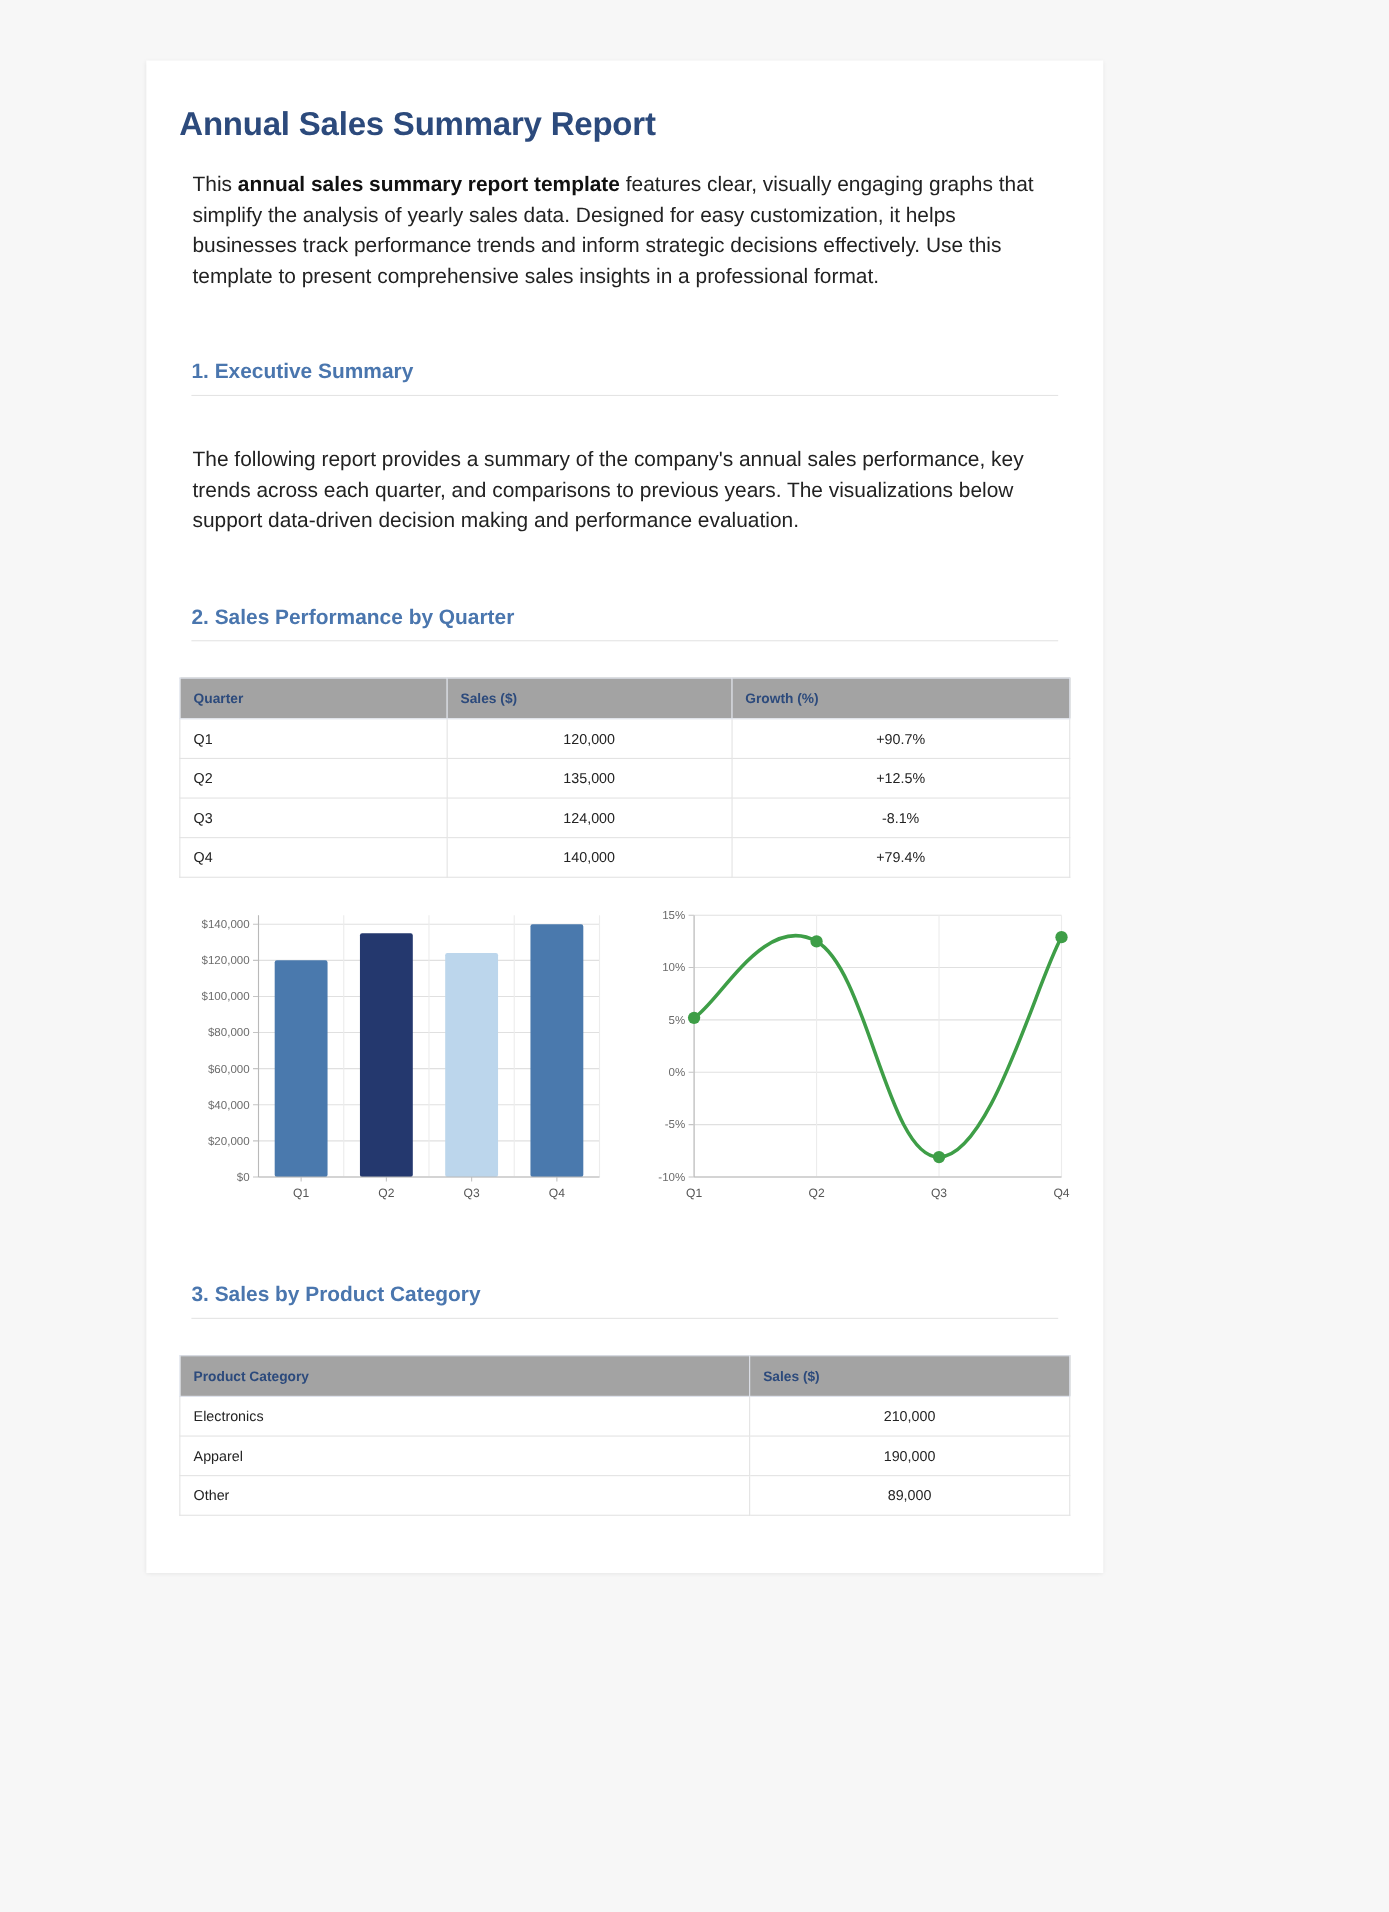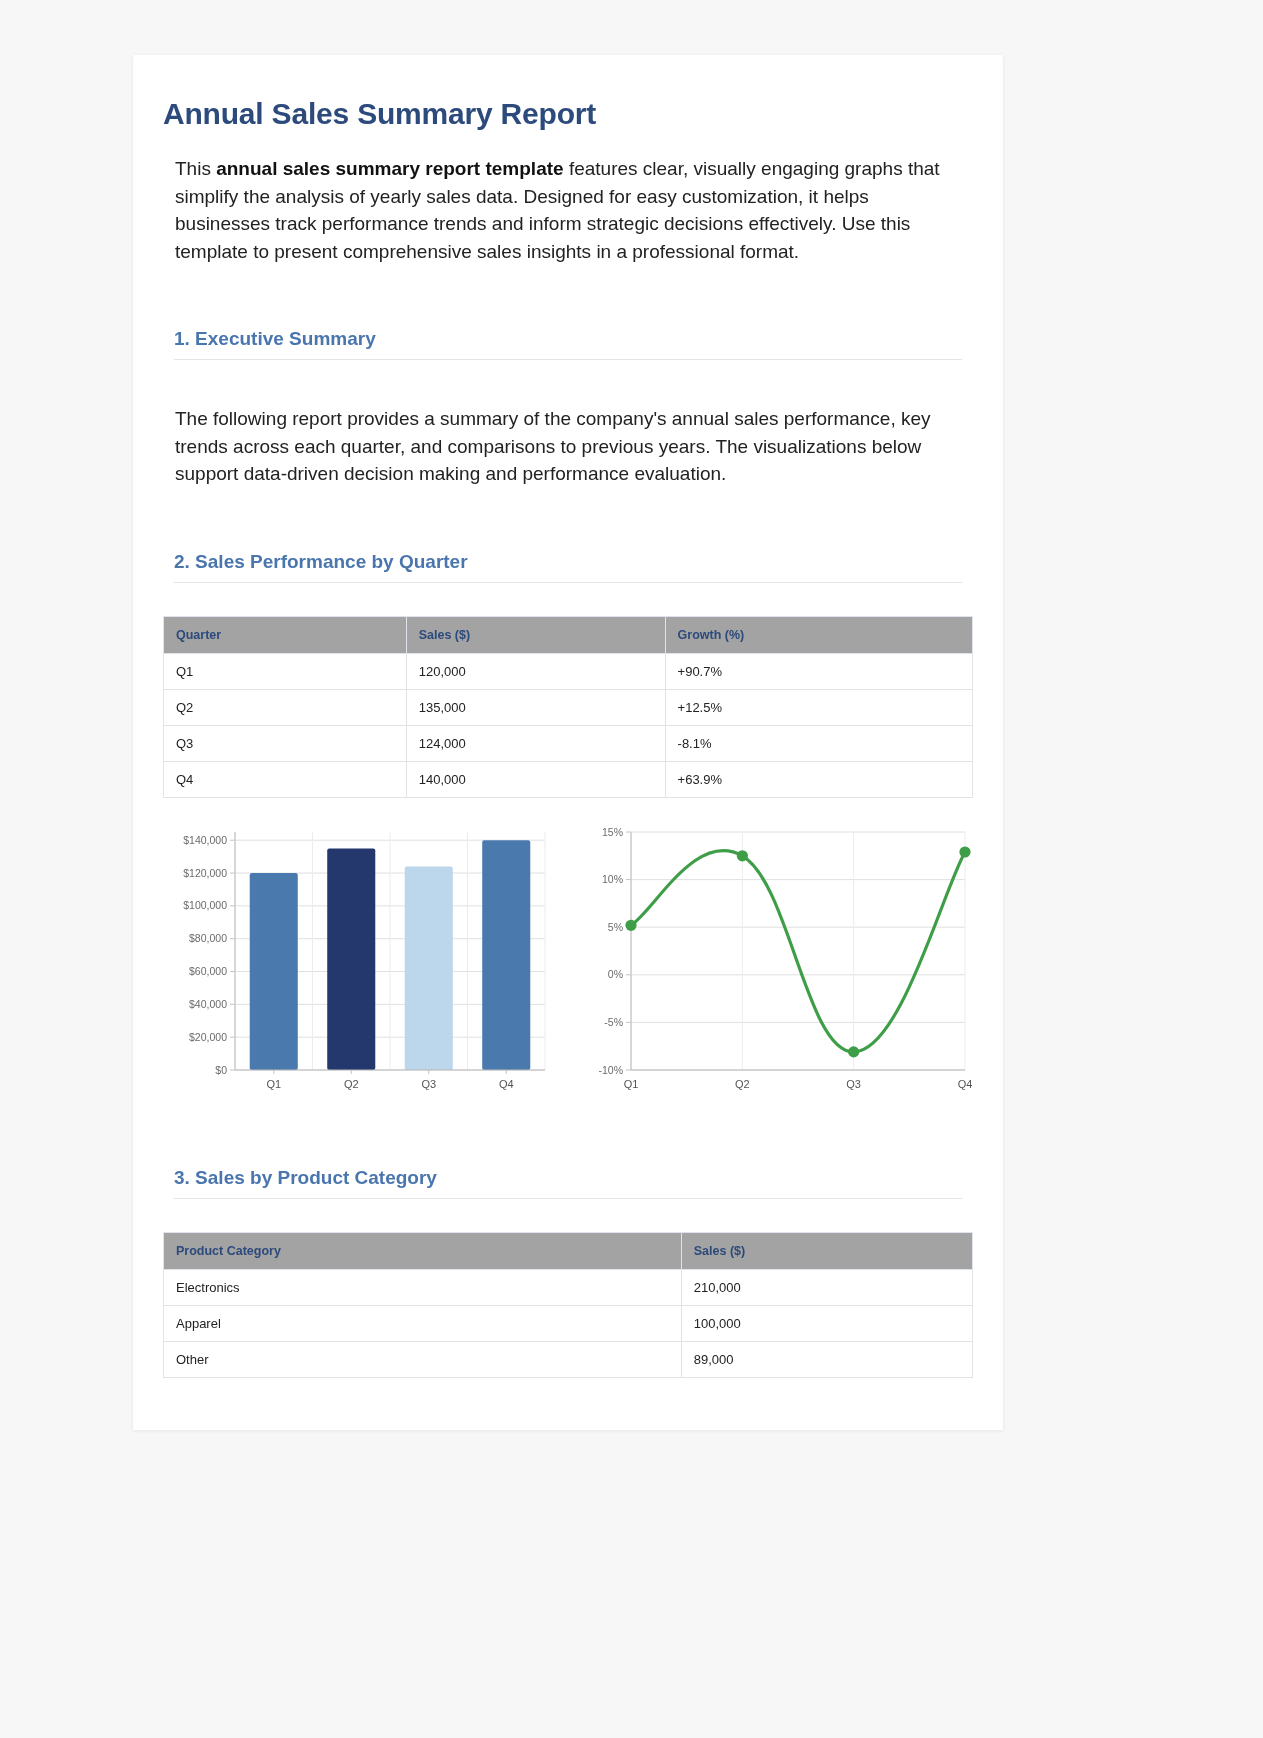--- a/index.html
+++ b/index.html
@@ -67,21 +67,21 @@
     padding: 11px 12px;
     border: 1px solid #dfe3ec;
     text-align: left;
   }
   table.data-table td {
     padding: 10px 12px;
     border: 1px solid #e3e3e3;
     color: #232323;
     font-size: 13px;
   }
-  th.num, td.num { text-align: left; }
+  th.num, td.num { text-align: center; }
   .charts-row {
     display: flex;
     gap: 26px;
     margin-top: 20px;
     margin-bottom: 8px;
   }
   .chart-box { flex: 1 1 0; }
   svg { display: block; }
   .tick-label {
     font-family: "Liberation Sans", sans-serif;
@@ -138,21 +138,21 @@
           <td class="num">+12.5%</td>
         </tr>
         <tr>
           <td>Q3</td>
           <td class="num">124,000</td>
           <td class="num">-8.1%</td>
         </tr>
         <tr>
           <td>Q4</td>
           <td class="num">140,000</td>
-          <td class="num">+63.9%</td>
+          <td class="num">+79.4%</td>
         </tr>
       </tbody>
     </table>
 
     <div class="charts-row">
       <div class="chart-box">
         <svg id="bar-chart" width="392" height="290" viewBox="0 0 392 290">
             <line x1="72" y1="252" x2="382" y2="252" stroke="#e0e0e0" stroke-width="1"></line>
             <text x="64" y="255.5" text-anchor="end" class="tick-label">$0</text>
             <line x1="67" y1="252" x2="72" y2="252" stroke="#c4c4c4" stroke-width="1"></line>
@@ -252,21 +252,21 @@
           <th class="num">Sales ($)</th>
         </tr>
       </thead>
       <tbody>
         <tr>
           <td>Electronics</td>
           <td class="num">210,000</td>
         </tr>
         <tr>
           <td>Apparel</td>
-          <td class="num">100,000</td>
+          <td class="num">190,000</td>
         </tr>
         <tr>
           <td>Other</td>
           <td class="num">89,000</td>
         </tr>
       </tbody>
     </table>
 
   </div>
 </div>

